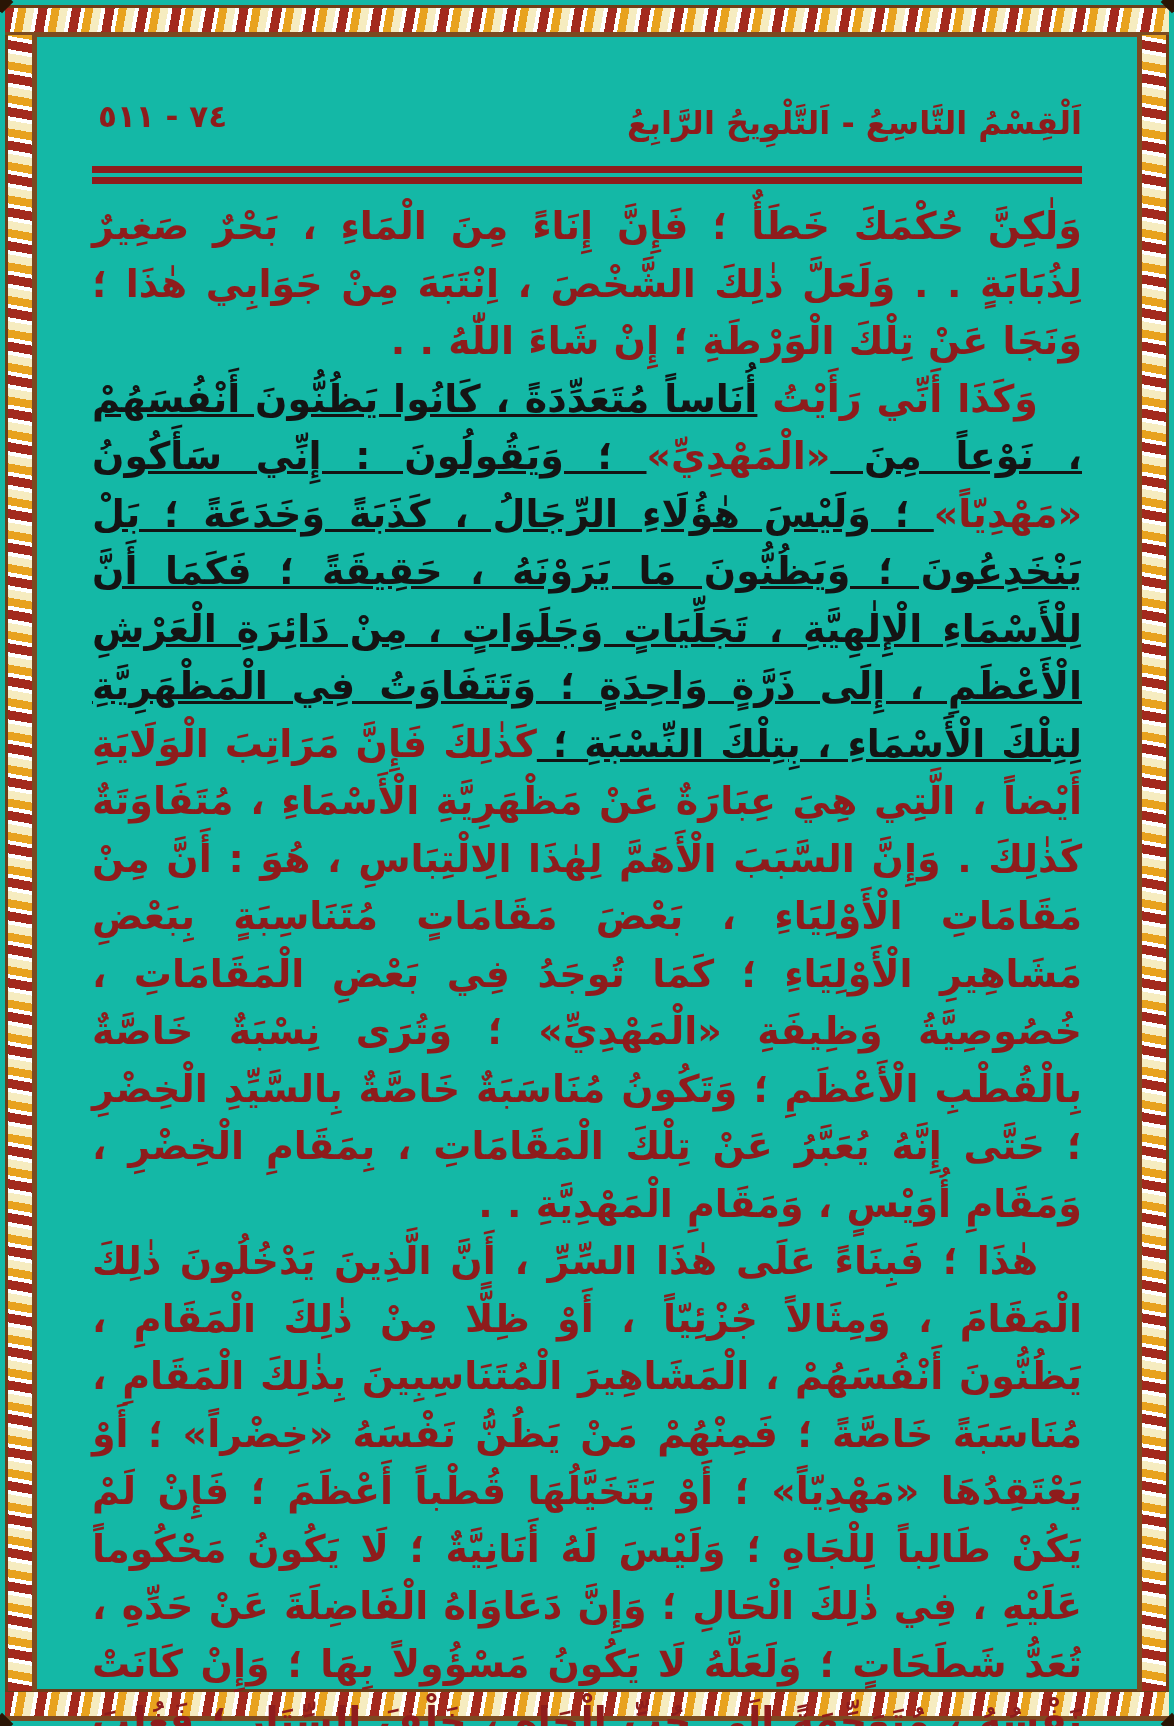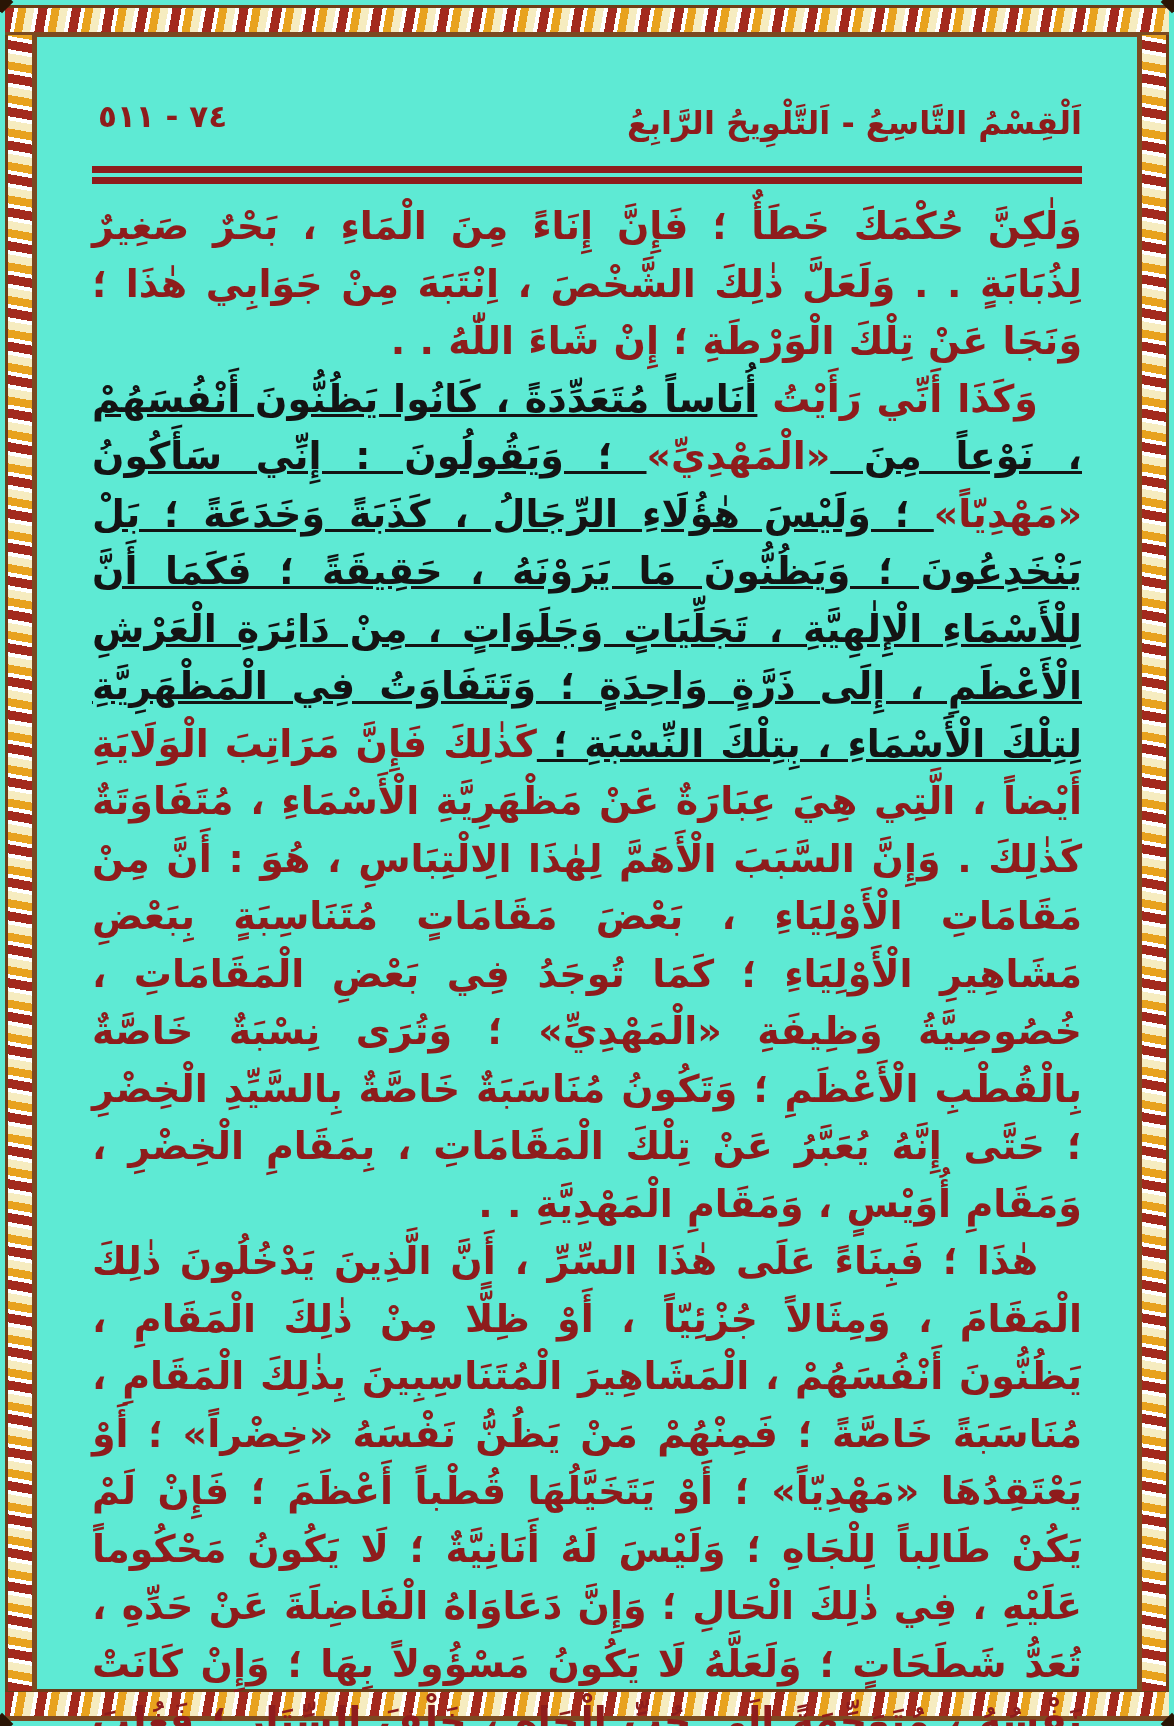--- a/index.html
+++ b/index.html
@@ -1,19 +1,19 @@
 <!DOCTYPE html>
 <html lang="ar" dir="rtl"><head>
 <meta charset="utf-8">
 <style>
   html,body{margin:0;padding:0;background:#ffffff;}
   .page{
     position:relative;
     width:1174px;height:1726px;
-    background:#5eead4;
+    background:#14b8a6;
     overflow:hidden;
     font-family:"DejaVu Sans",sans-serif;
   }
   
   .bstrip{position:absolute;box-sizing:border-box;}
   .bstrip.h{
     left:5px;right:5px;height:32px;
     border-top:3px solid #6b3e19;border-bottom:5px solid #7b4a21;
     background:repeating-linear-gradient(100deg,
       #a3291d 0 9px,#ffffff 9px 13px,#e8a21e 13px 21px,

